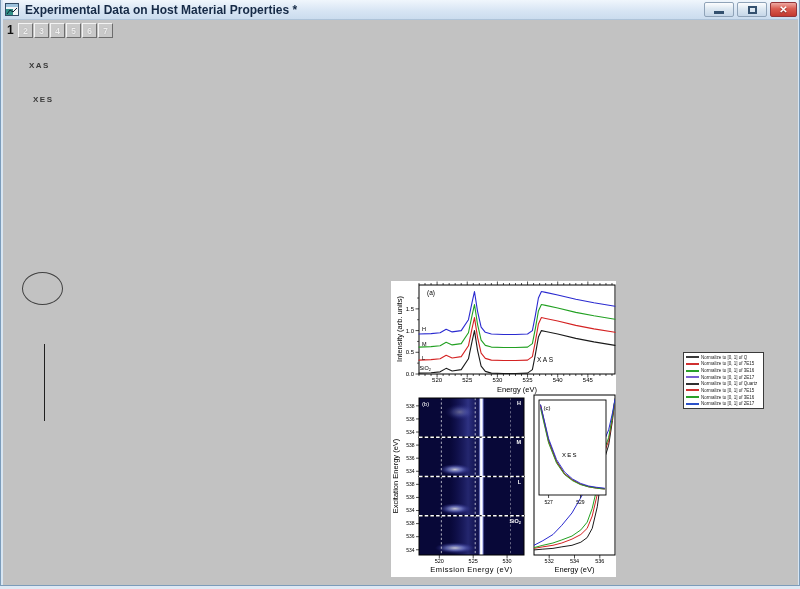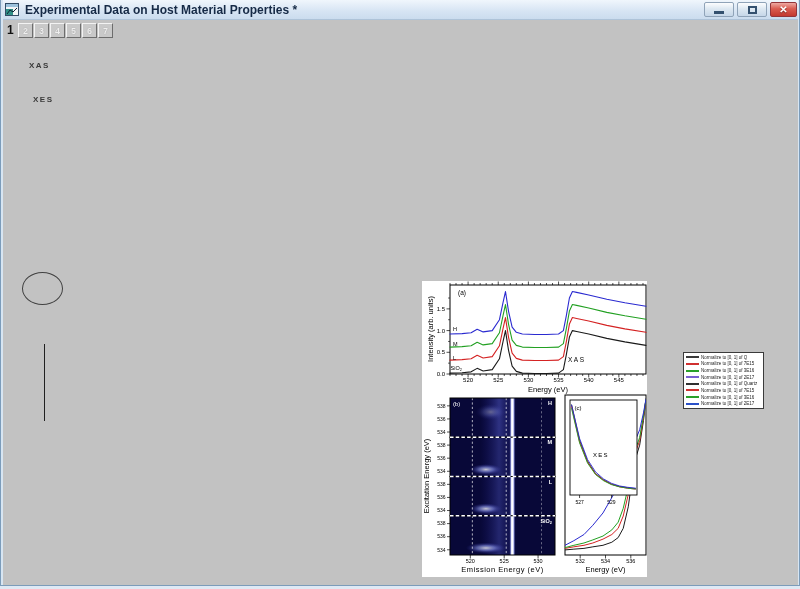--- a/index.html
+++ b/index.html
@@ -47,21 +47,21 @@
   
   .canvas{position:absolute;left:0;top:42px;right:0;bottom:0;padding-left:33px;}
   .annot{
     position:absolute;font-size:8px;font-weight:bold;letter-spacing:1.5px;color:#3a3a3a;
   }
   .obj-ellipse{
     position:absolute;left:22px;top:230px;width:41px;height:33px;
     border:1px solid #404040;border-radius:50%;
   }
   .obj-vline{position:absolute;left:44px;top:302px;width:1px;height:77px;background:#202020;}
-  .figure{position:absolute;left:422px;top:239px;width:225px;height:296px;background:#ffffff;}
+  .figure{position:absolute;left:391px;top:239px;width:225px;height:296px;background:#ffffff;}
   
   .legendbox{
     position:absolute;left:683px;top:310px;width:81px;height:57px;
     background:#ffffff;border:1px solid #3a3a3a;padding:1px 2px;
     display:flex;flex-direction:column;justify-content:space-around;
   }
   .legend-row{display:flex;align-items:center;height:6px;}
   .legend-swatch{width:13px;height:2px;margin-right:2px;flex:0 0 auto;}
   .legend-label{font-size:4.5px;color:#222;white-space:nowrap;letter-spacing:0px;}
   

